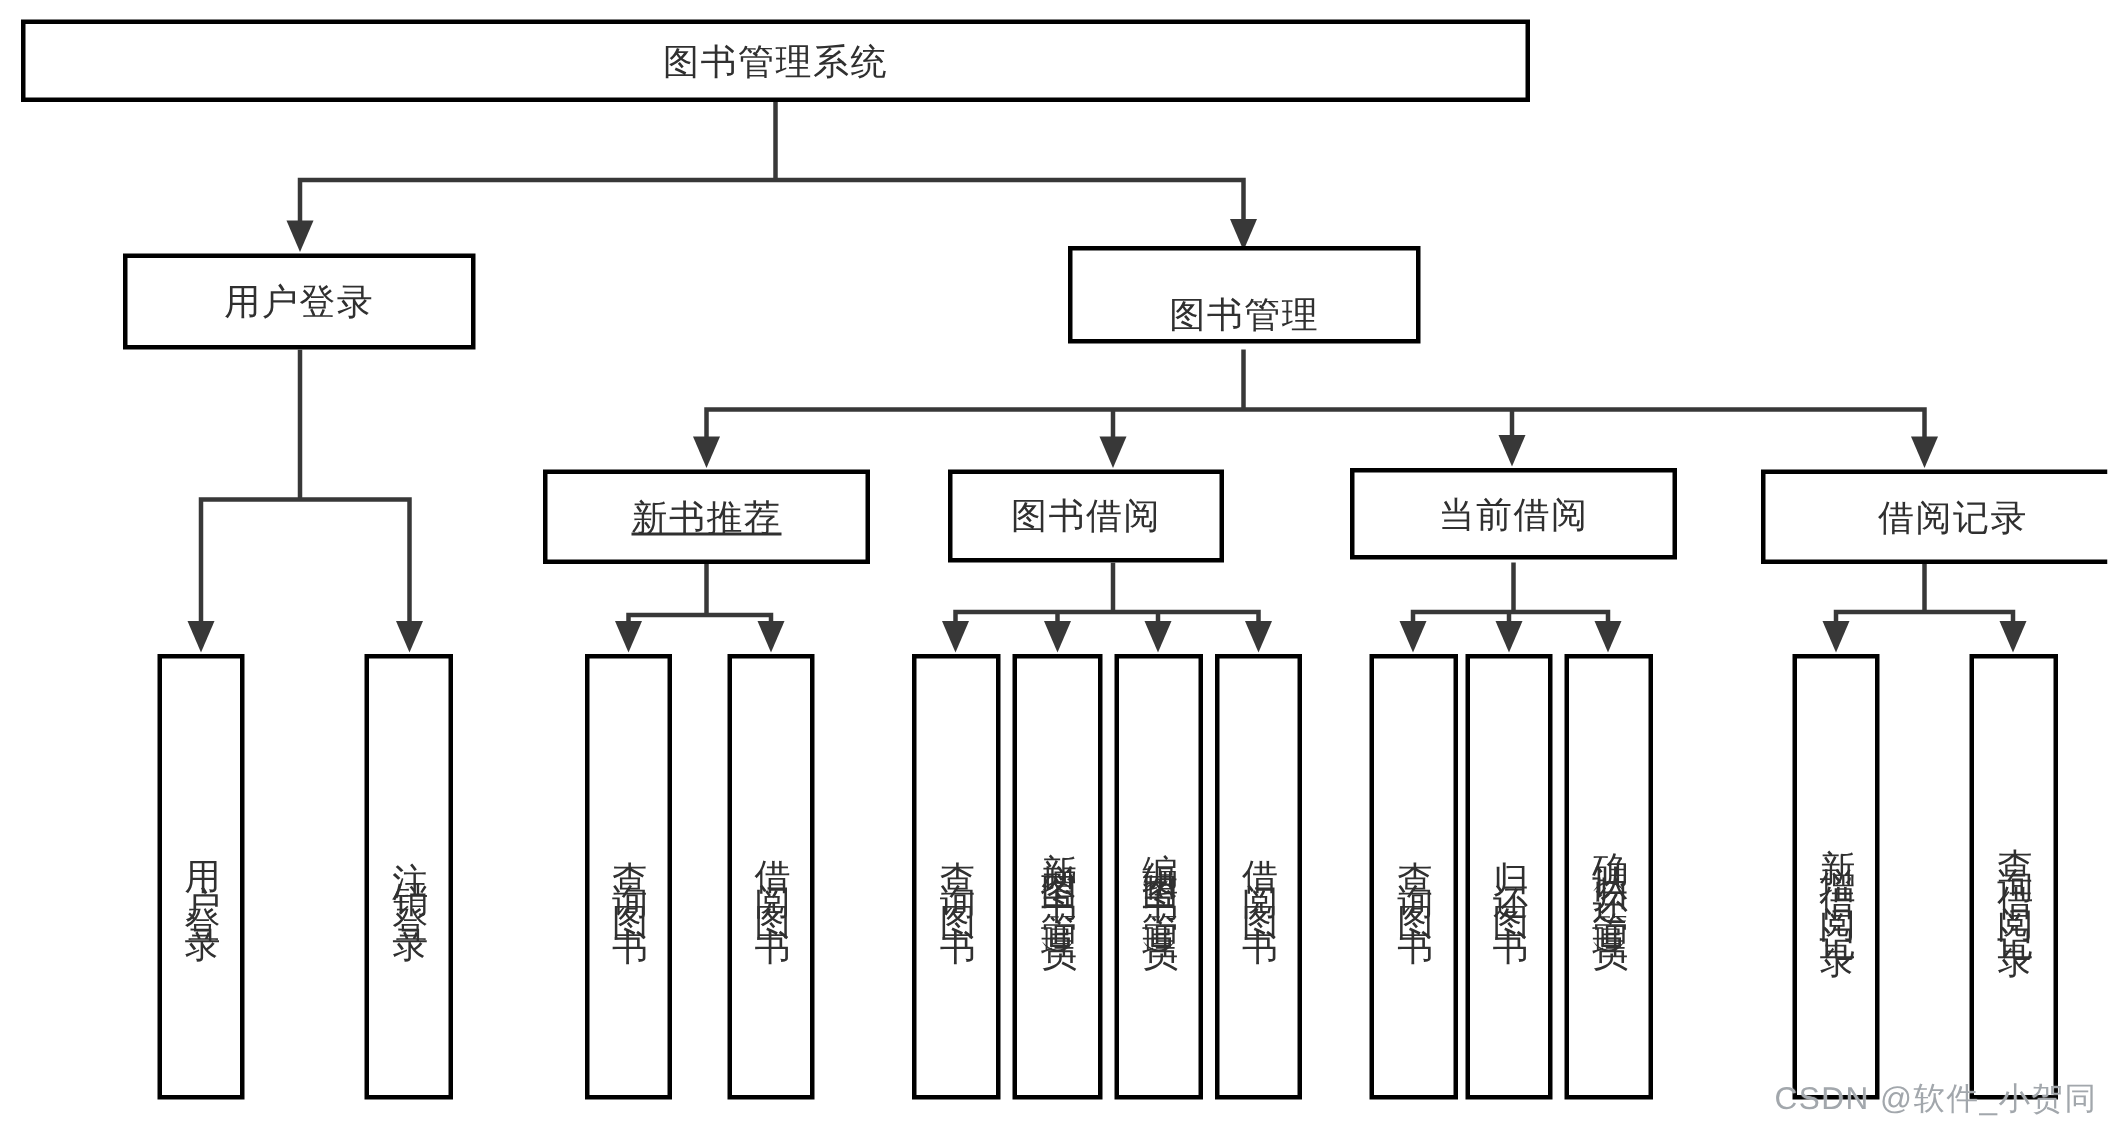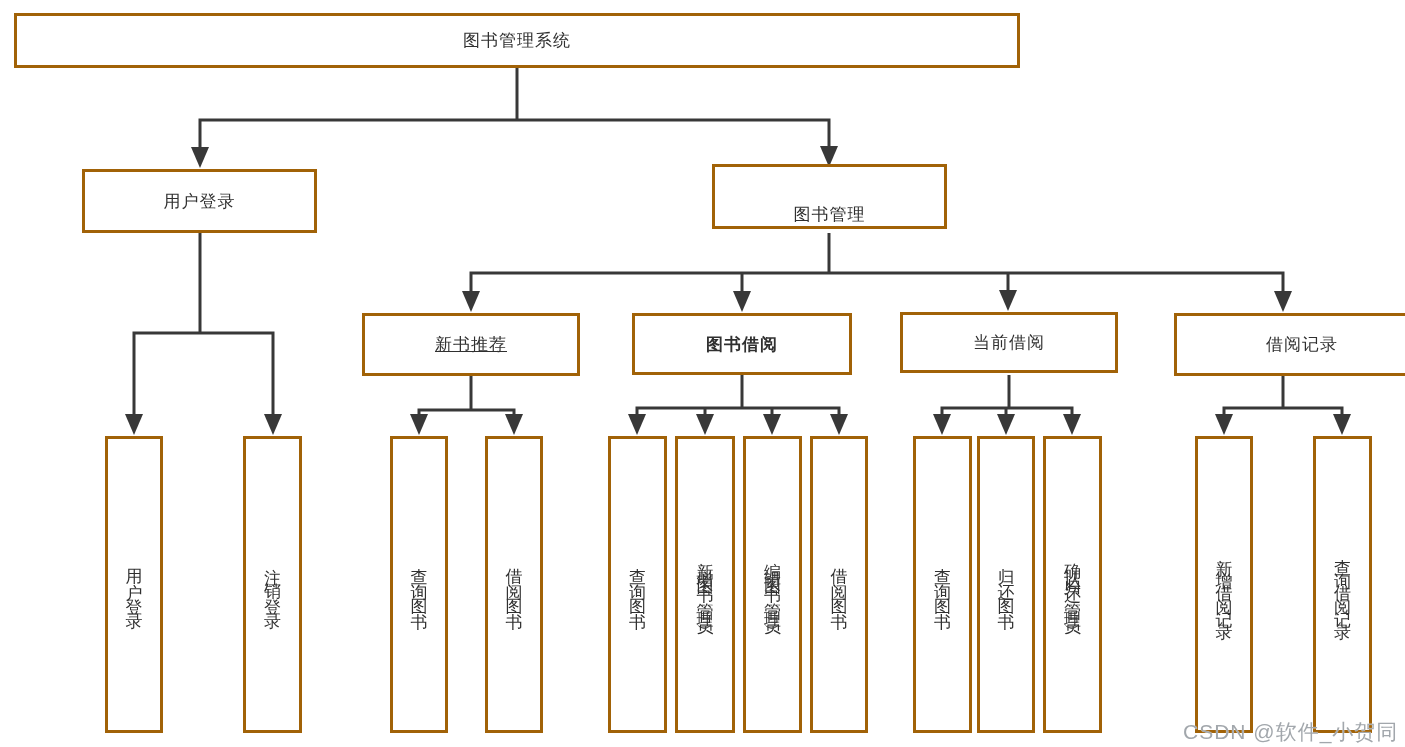--- a/index.html
+++ b/index.html
@@ -12,35 +12,35 @@
     overflow: hidden;
   }
   svg.connectors {
     position: absolute;
     left: 0; top: 0;
     width: 1405px; height: 747px;
   }
   .node {
     position: absolute;
     box-sizing: border-box;
-    border: 3px solid #a16207;
+    border: 3px solid #000000;
     background: #ffffff;
     display: flex;
     align-items: center;
     justify-content: center;
     color: #303030;
-    font-size: 17px;
+    font-size: 24px;
     letter-spacing: 1px;
   }
   
   .n-root   { left: 14px;  top: 13px;  width: 1006px; height: 55px; }
   .n-login  { left: 82px;  top: 169px; width: 235px;  height: 64px; }
   .n-mgmt   { left: 712px; top: 164px; width: 235px;  height: 65px; align-items: flex-end; }
   .n-rec    { left: 362px; top: 313px; width: 218px;  height: 63px; text-decoration: underline; }
-  .n-borrow { left: 632px; top: 313px; width: 220px;  height: 62px; font-weight: bold; }
+  .n-borrow { left: 632px; top: 313px; width: 184px;  height: 62px; }
   .n-cur    { left: 900px; top: 312px; width: 218px;  height: 61px; }
   .n-record { left: 1174px;top: 313px; width: 256px;  height: 63px; }
   
   .leaf { top: 436px; height: 297px; }
   .vtext {
     writing-mode: vertical-rl;
     text-orientation: mixed;
     white-space: nowrap;
     line-height: 1;
   }

